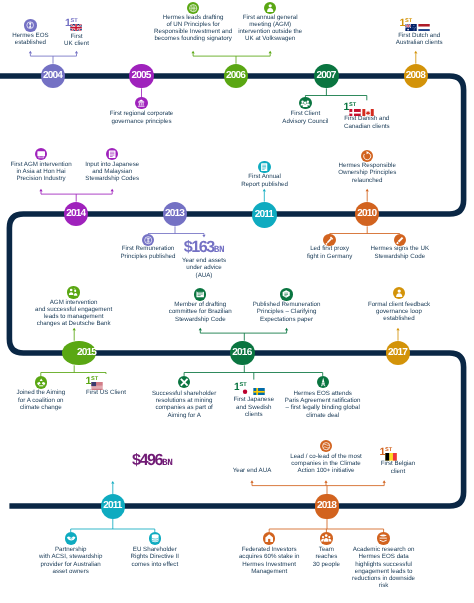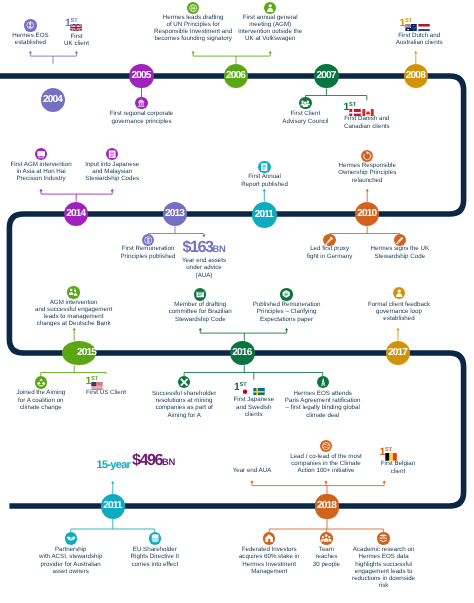--- a/index.html
+++ b/index.html
@@ -8,21 +8,21 @@
      -webkit-font-smoothing:antialiased;text-rendering:geometricPrecision;}
 #stage{position:relative;width:474px;height:603px;background:#ffffff;overflow:hidden;}
 svg.layer{position:absolute;left:0;top:0;width:474px;height:603px;}
 .node{position:absolute;border-radius:50%;box-sizing:border-box;display:flex;
       align-items:center;justify-content:center;color:#ffffff;font-weight:bold;
       font-size:10.1px;letter-spacing:-0.85px;text-indent:-0.85px;line-height:1;}
 .lbl{position:absolute;text-align:center;line-height:7.2px;font-size:6.2px;}
 .lbl i{display:block;white-space:nowrap;font-style:normal;}
 .ico{position:absolute;border-radius:50%;line-height:0;}
 .big{position:absolute;font-weight:bold;font-size:16.2px;white-space:nowrap;letter-spacing:-1.5px;line-height:16.2px;}
-.big u{font-size:9.4px;text-decoration:none;letter-spacing:-0.3px;}
+.big u{font-size:9.4px;text-decoration:none;letter-spacing:-0.3px;font-family:Liberation Mono, monospace;}
 .onest{position:absolute;font-weight:bold;white-space:nowrap;line-height:10.5px;height:10.5px;}
 .onest b{font-size:10.6px;font-weight:bold;letter-spacing:-0.3px;}
 .onest u{font-size:5.6px;text-decoration:none;position:relative;top:-3.9px;letter-spacing:0px;font-weight:bold;}
 .flagrow{position:absolute;display:flex;line-height:0;}
 .flag{width:12.1px;height:7.6px;position:relative;overflow:hidden;margin-right:1.4px;}
 .anniv{position:absolute;text-align:center;font-weight:bold;font-size:11px;line-height:12.6px;white-space:nowrap;letter-spacing:-0.7px;}
 .anniv i{display:block;font-style:normal;}
 </style>
 </head>
 <body>
@@ -103,21 +103,21 @@
       <path d="M 269.2 529 H 383.6" stroke="#d2631f" stroke-width="0.85" fill="none" stroke-linecap="butt"></path>
       <path d="M 327 518.6 V 529" stroke="#d2631f" stroke-width="0.85" fill="none" stroke-linecap="butt"></path>
       <path d="M 269.2 529 V 532.1999999999999" stroke="#d2631f" stroke-width="0.85" fill="none" stroke-linecap="butt"></path>
       <path d="M 326.4 529 V 532.1999999999999" stroke="#d2631f" stroke-width="0.85" fill="none" stroke-linecap="butt"></path>
       <path d="M 383.6 529 V 532.1999999999999" stroke="#d2631f" stroke-width="0.85" fill="none" stroke-linecap="butt"></path>
     </svg>
   <svg class="layer" id="track-layer" viewBox="0 0 474 603">
       <path d="M 0 76 L 449.6 76 Q 463.6 76 463.6 90 L 463.6 200 Q 463.6 214 449.6 214 L 23.4 214 Q 9.4 214 9.4 228 L 9.4 339 Q 9.4 353 23.4 353 L 449.6 353 Q 463.6 353 463.6 367 L 463.6 492 Q 463.6 506 449.6 506 L 9.4 506" fill="none" stroke="#0a2745" stroke-width="5.6" stroke-linecap="butt"></path>
     </svg>
   <div id="content">
-      <div class="node" style="left: 40.7px; top: 63.7px; width: 24.6px; height: 24.6px; background: rgb(116, 113, 196); margin-top: 24px;">2004</div>
+      <div class="node" style="left: 40.7px; top: 63.7px; width: 24.6px; height: 24.6px; background: rgb(116, 113, 196);">2004</div>
       <div class="ico" style="left: 24.2px; top: 19.2px; width: 12.4px; height: 12.4px; background: rgb(116, 113, 196);"><svg width="12.4" height="12.4" viewBox="0 0 16 16">
           <circle cx="8" cy="8" r="4.3" fill="none" stroke="#fff" stroke-width="0.9"></circle>
           <path d="M8 3.9 L9.5 6.2 L8 8.4 L6.5 6.2 Z" fill="#fff"></path>
           <path d="M8 7.4 L9.7 11.4 L6.3 11.4 Z" fill="#fff"></path>
         </svg></div>
       <div class="lbl" style="left: -64.6px; top: 31.9px; width: 190px; color: rgb(33, 65, 92);">
         <i>Hermes EOS</i>
         <i>established</i>
       </div>
       <div class="onest" style="left: 65px; top: 16.6px; color: rgb(116, 113, 196);"><b>1</b><u>ST</u></div>
@@ -403,21 +403,20 @@
           <circle cx="8" cy="5.2" r="2.1" fill="#fff"></circle>
           <path d="M4.0 12.9 Q4.0 8.0 8 8.0 Q12.0 8.0 12.0 12.9 Z" fill="#fff"></path>
         </svg></div>
       <div class="lbl" style="left: 304px; top: 300.7px; width: 190px; color: rgb(33, 65, 92);">
         <i>Formal client feedback</i>
         <i>governance loop</i>
         <i>established</i>
       </div>
       <div class="node" style="left: 100.5px; top: 494px; width: 24.6px; height: 24.6px; background: rgb(15, 171, 192);">2011</div>
       <div class="anniv" style="left: 23.4px; top: 458.5px; width: 180px; color: rgb(15, 171, 192);">
-        <i>15-year</i>
       </div>
       <div class="ico" style="left: 64.5px; top: 532.2px; width: 12.4px; height: 12.4px; background: rgb(15, 171, 192);"><svg width="12.4" height="12.4" viewBox="0 0 16 16">
           <path d="M2.4 7.3 Q4.0 5.4 6.0 6.2 L8 7.6 L10.0 6.2 Q12.0 5.4 13.6 7.3 Q11.2 11.0 8 11.0 Q4.8 11.0 2.4 7.3 Z" fill="#fff"></path>
           <circle cx="8" cy="8.0" r="1.5" fill="#d2631f" opacity="0"></circle>
           <path d="M6.2 8.0 Q8 10.2 9.8 8.0" stroke="#0fabc0" stroke-width="0.8" fill="none"></path>
         </svg></div>
       <div class="lbl" style="left: -24.3px; top: 546.1px; width: 190px; color: rgb(33, 65, 92);">
         <i>Partnership</i>
         <i>with ACSI, stewardship</i>
         <i>provider for Australian</i>

